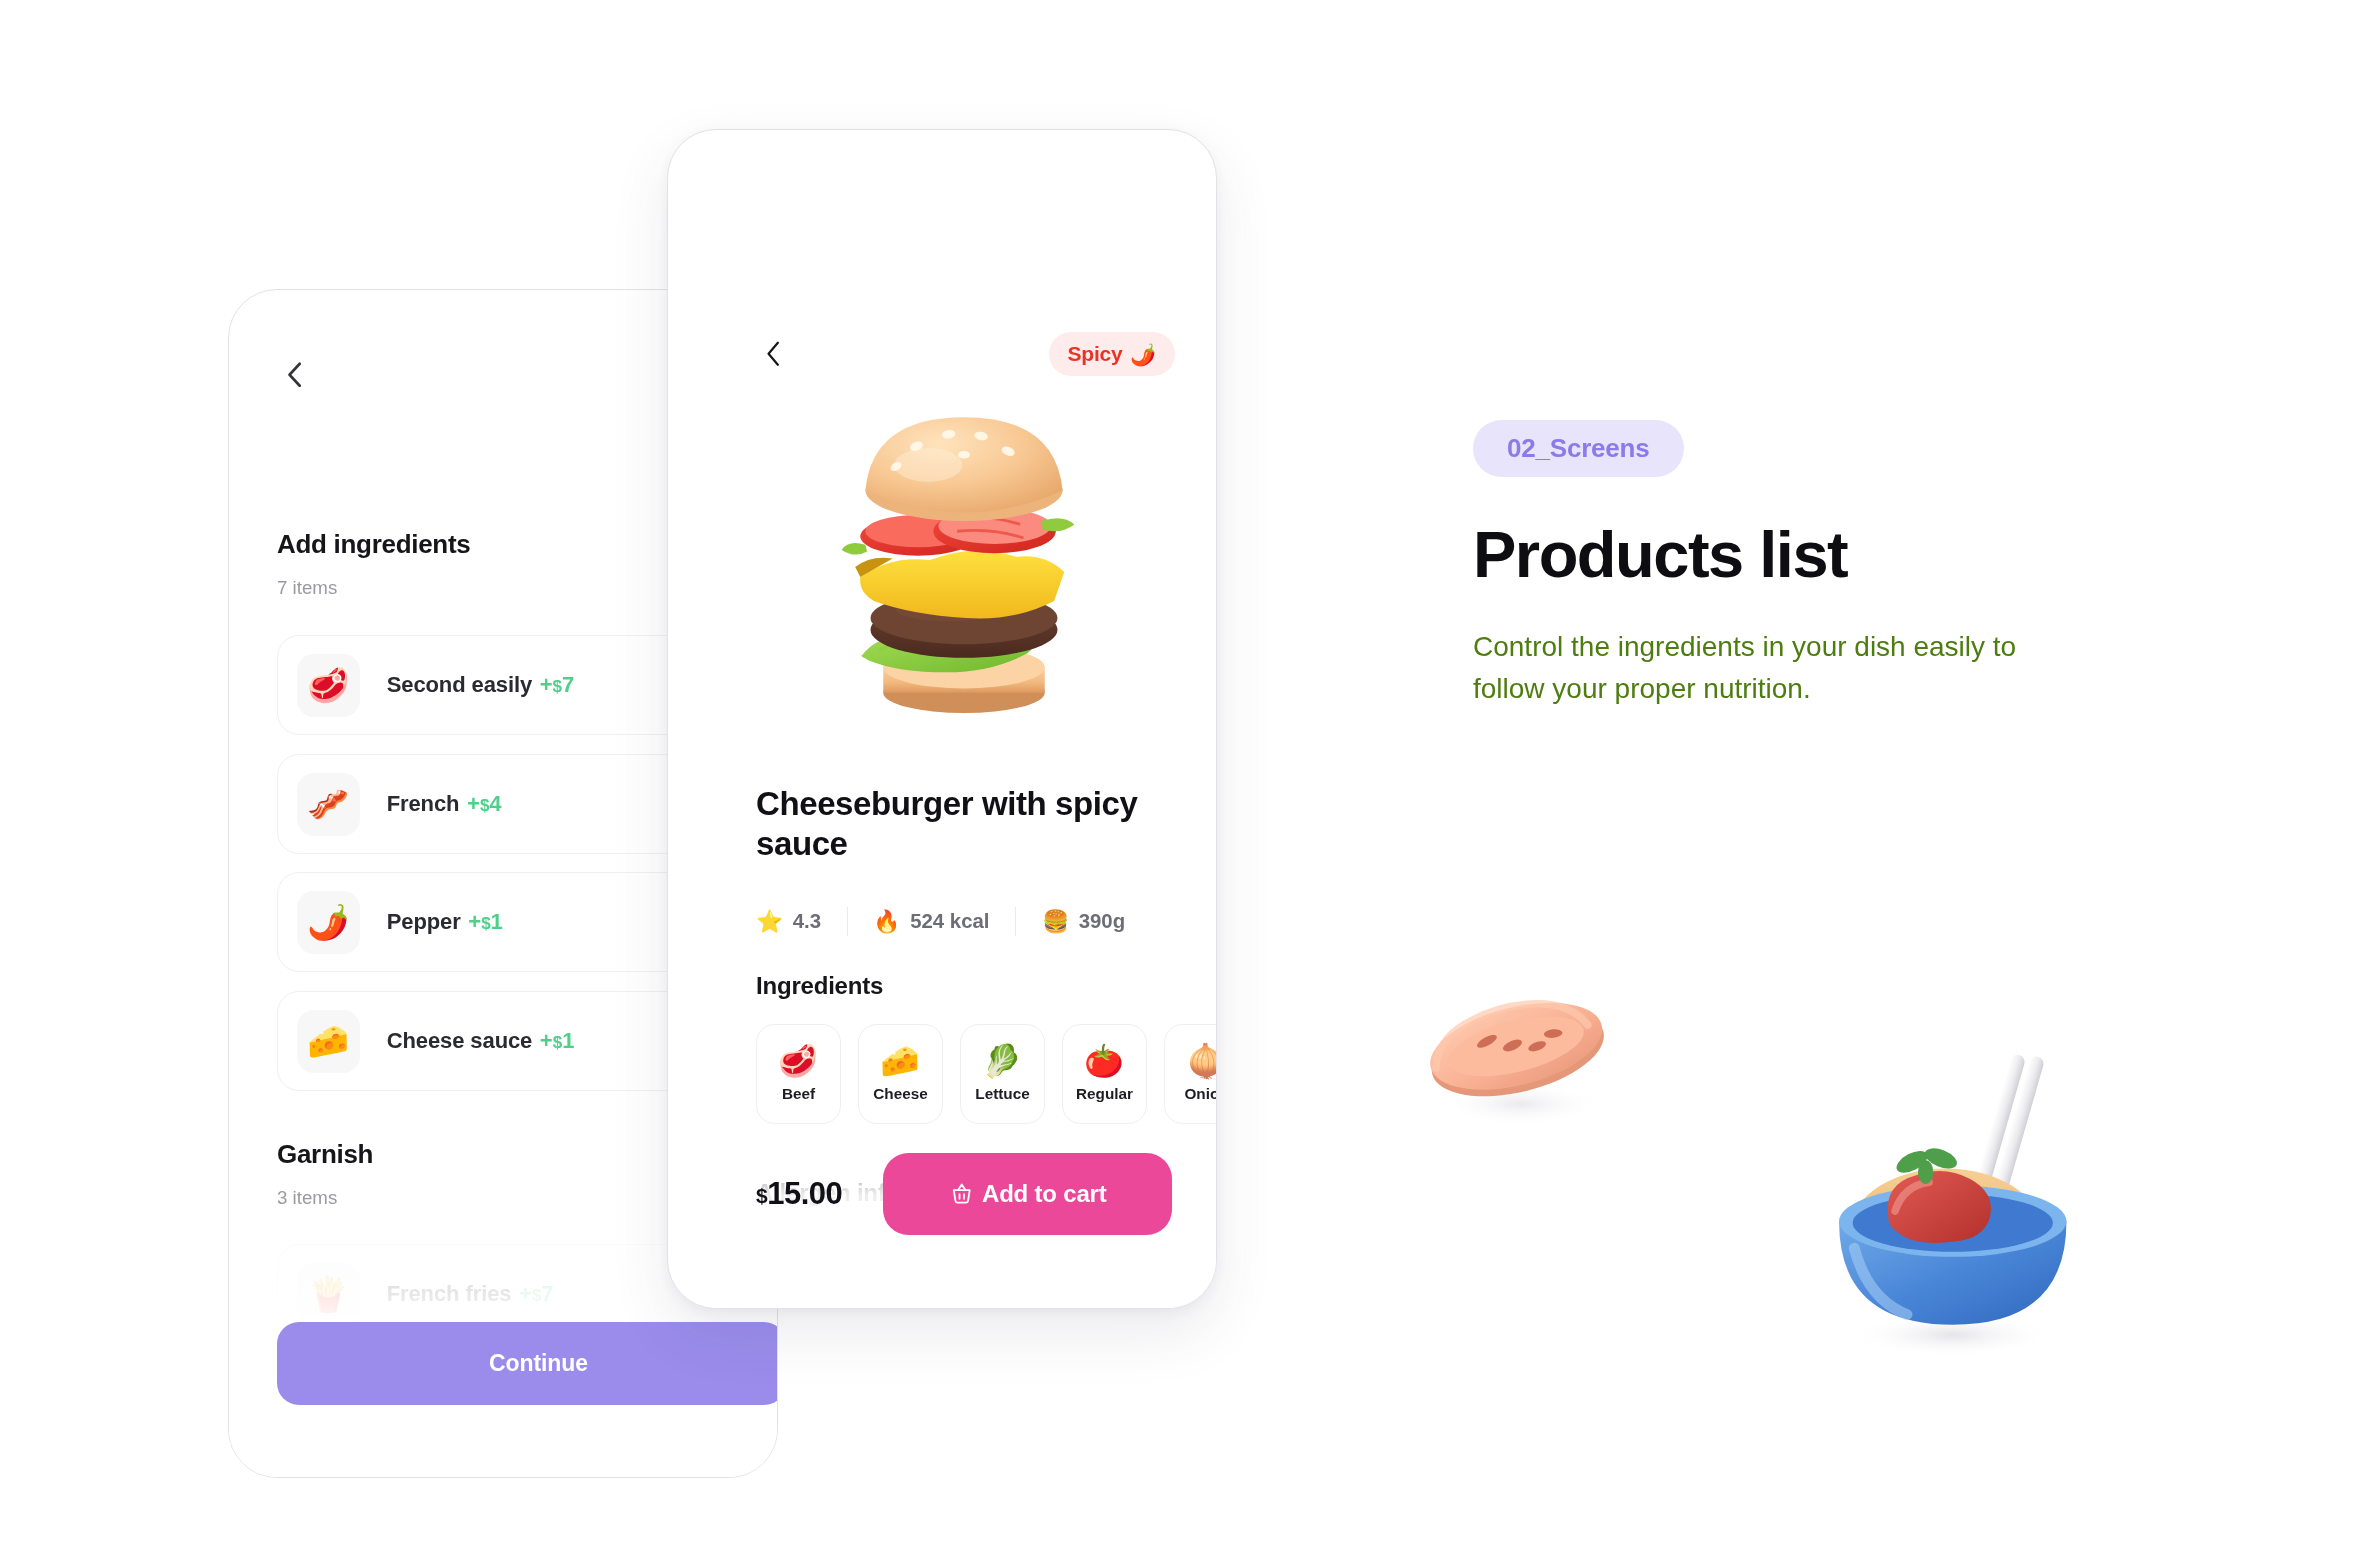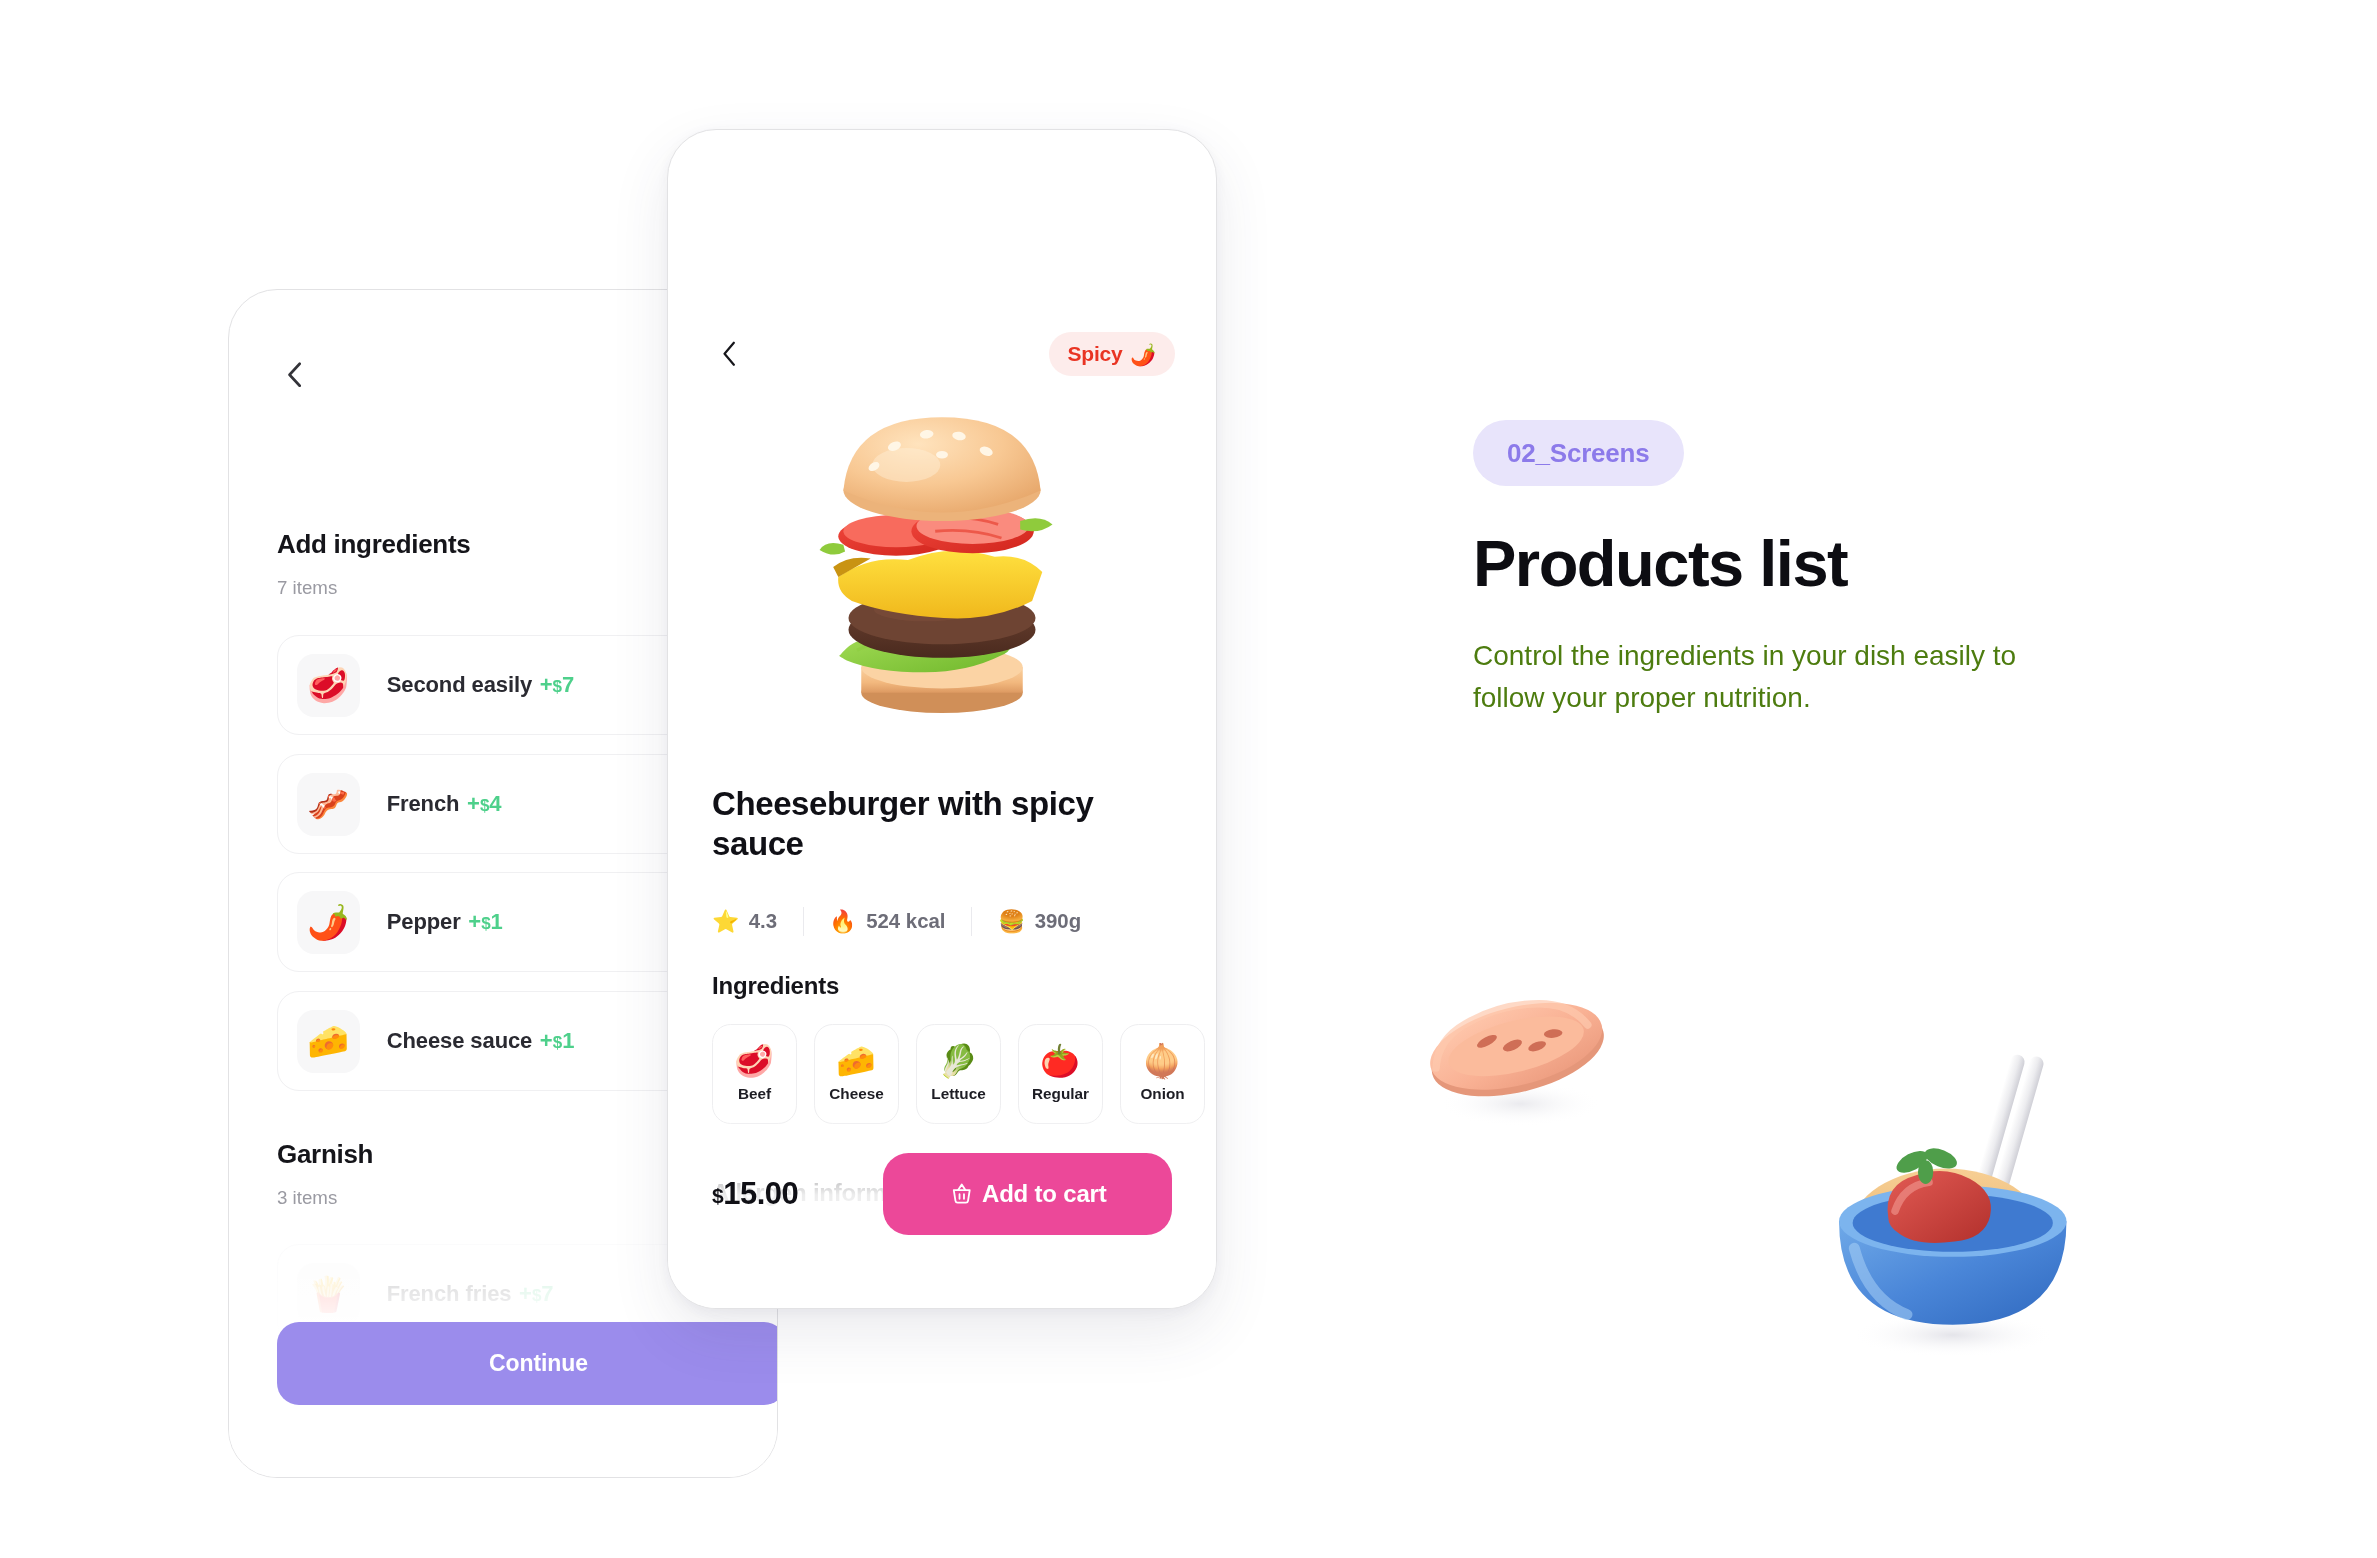--- a/index.html
+++ b/index.html
@@ -168,20 +168,21 @@
     top: 129px;
     width: 550px;
     height: 1180px;
     z-index: 3;
     box-shadow: 0 24px 59px rgba(60,60,90,0.10), 0 3.4px 12px rgba(60,60,90,0.05);
   }
   .right-inner {
     position: absolute;
     inset: 0;
     overflow: hidden;
+    margin-left: 44px;
   }
 
   .r-back {
     position: absolute;
     left: 44px;
     top: 205px;
     width: 34px;
     height: 37px;
     display: flex;
     align-items: center;
@@ -368,21 +369,21 @@
   
   .panel {
     position: absolute;
     left: 1473px;
     top: 420px;
     width: 764px;
   }
   .tag {
     display: inline-flex;
     align-items: center;
-    height: 66px;
+    height: 57px;
     padding: 0 34px;
     border-radius: 34px;
     background: #e8e4fb;
   }
   .tag-label {
     font-size: 26px;
     font-weight: 700;
     color: #8c7aea;
     letter-spacing: -0.2px;
   }

